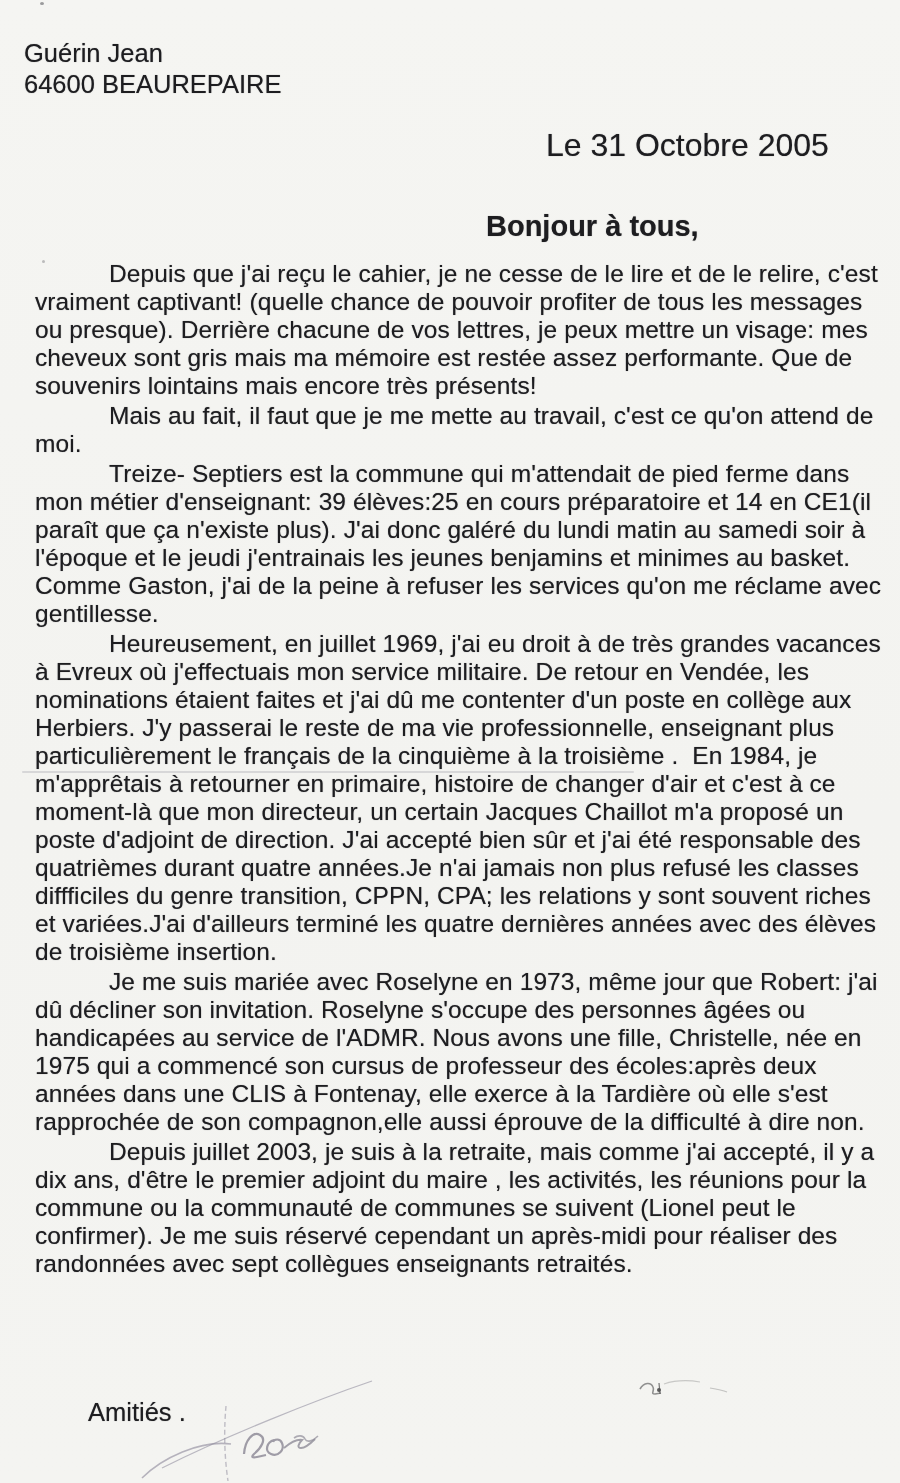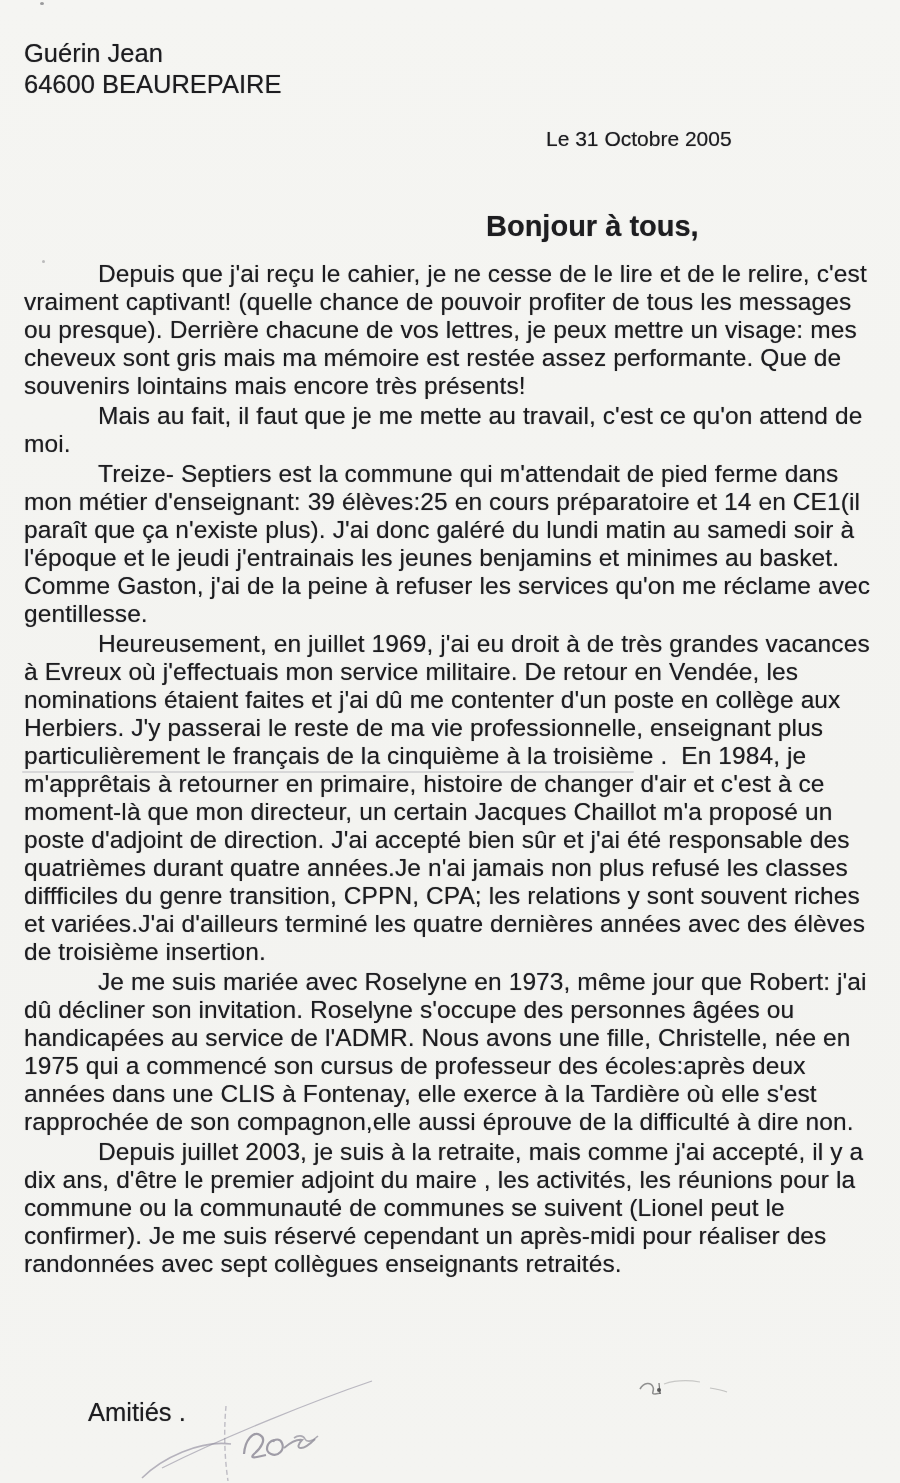--- a/index.html
+++ b/index.html
@@ -11,33 +11,33 @@
     font-family:"Liberation Sans",sans-serif;
     color:#1d1d20;
     text-shadow:0 0 0.9px rgba(25,25,30,.55);
   }
   .sender{
     position:absolute;left:24px;top:38px;
     font-size:25.5px;line-height:31px;
   }
   .date{
     position:absolute;left:546px;top:127px;
-    font-size:21px;
+    font-size:32px;
     text-align:center;
   }
   .salutation{
     position:absolute;left:486px;top:210px;
     font-size:29px;
     font-weight:bold;
   }
   .body-text{
     position:absolute;left:20px;top:260px;width:862px;
     font-size:24.5px;line-height:28px;letter-spacing:.1px;
   }
-  .para{margin:0 0 2px 4px;text-indent:74px;white-space:pre-wrap;}
+  .para{margin:0 0 2px 15px;text-indent:74px;white-space:pre-wrap;}
   .closing{
     position:absolute;left:88px;top:1386px;
     font-size:25.5px;
     margin-top:12px;
   }
   .artifact-underline{
     position:absolute;left:22px;top:771px;width:612px;height:2px;
     background:rgba(105,105,120,.20);
     border-radius:1px;
   }

